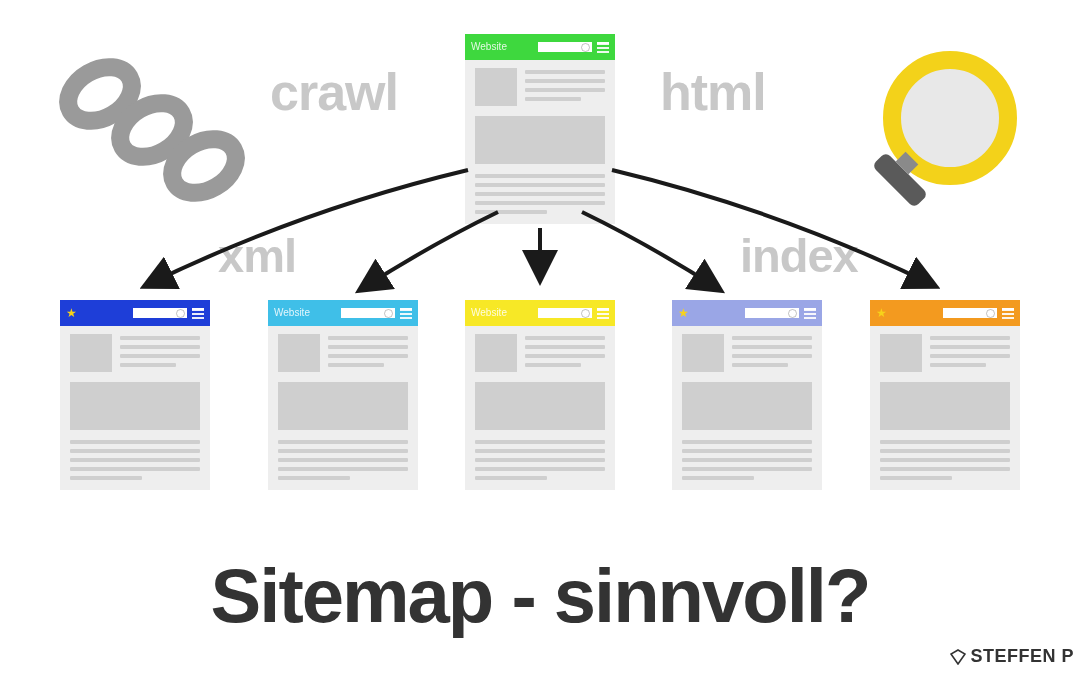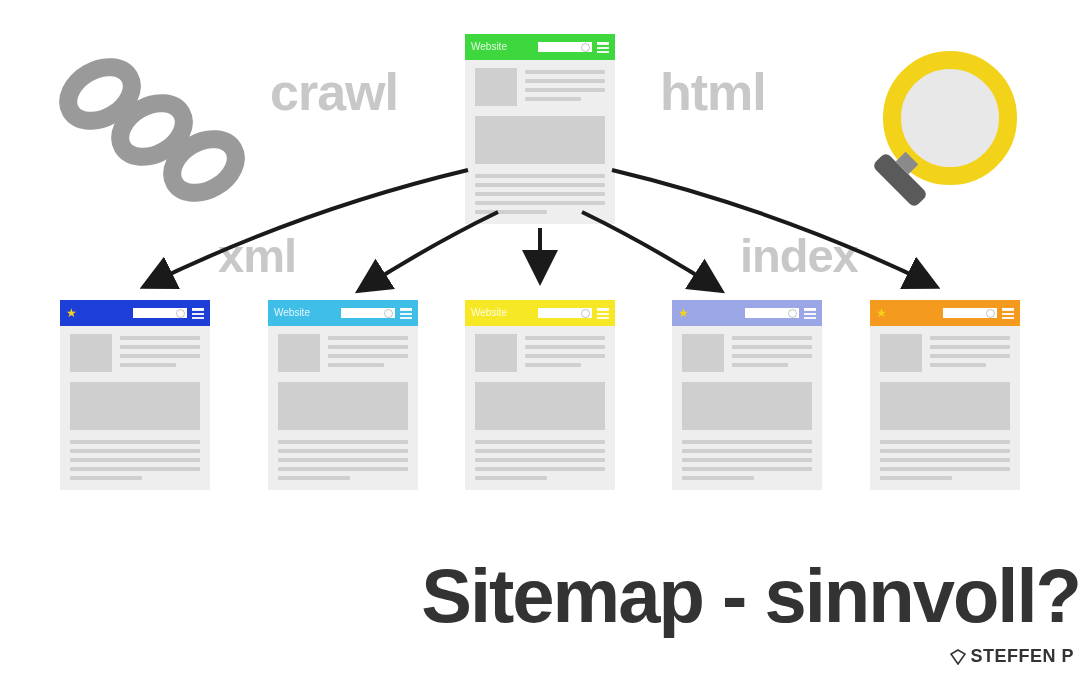--- a/index.html
+++ b/index.html
@@ -16,21 +16,21 @@
     color: #c8c8c8;
     font-weight: 700;
     letter-spacing: -1px;
   }
   .label.big { font-size: 52px; }
   .label.med { font-size: 47px; }
   .title {
     position: absolute;
     left: 0; right: 0;
     bottom: 36px;
-    text-align: right;
+    text-align: center;
     font-size: 76px;
     font-weight: 700;
     color: #333333;
     letter-spacing: -2px;
   }
   .brand {
     position: absolute;
     right: 6px;
     bottom: 8px;
     color: #333;

